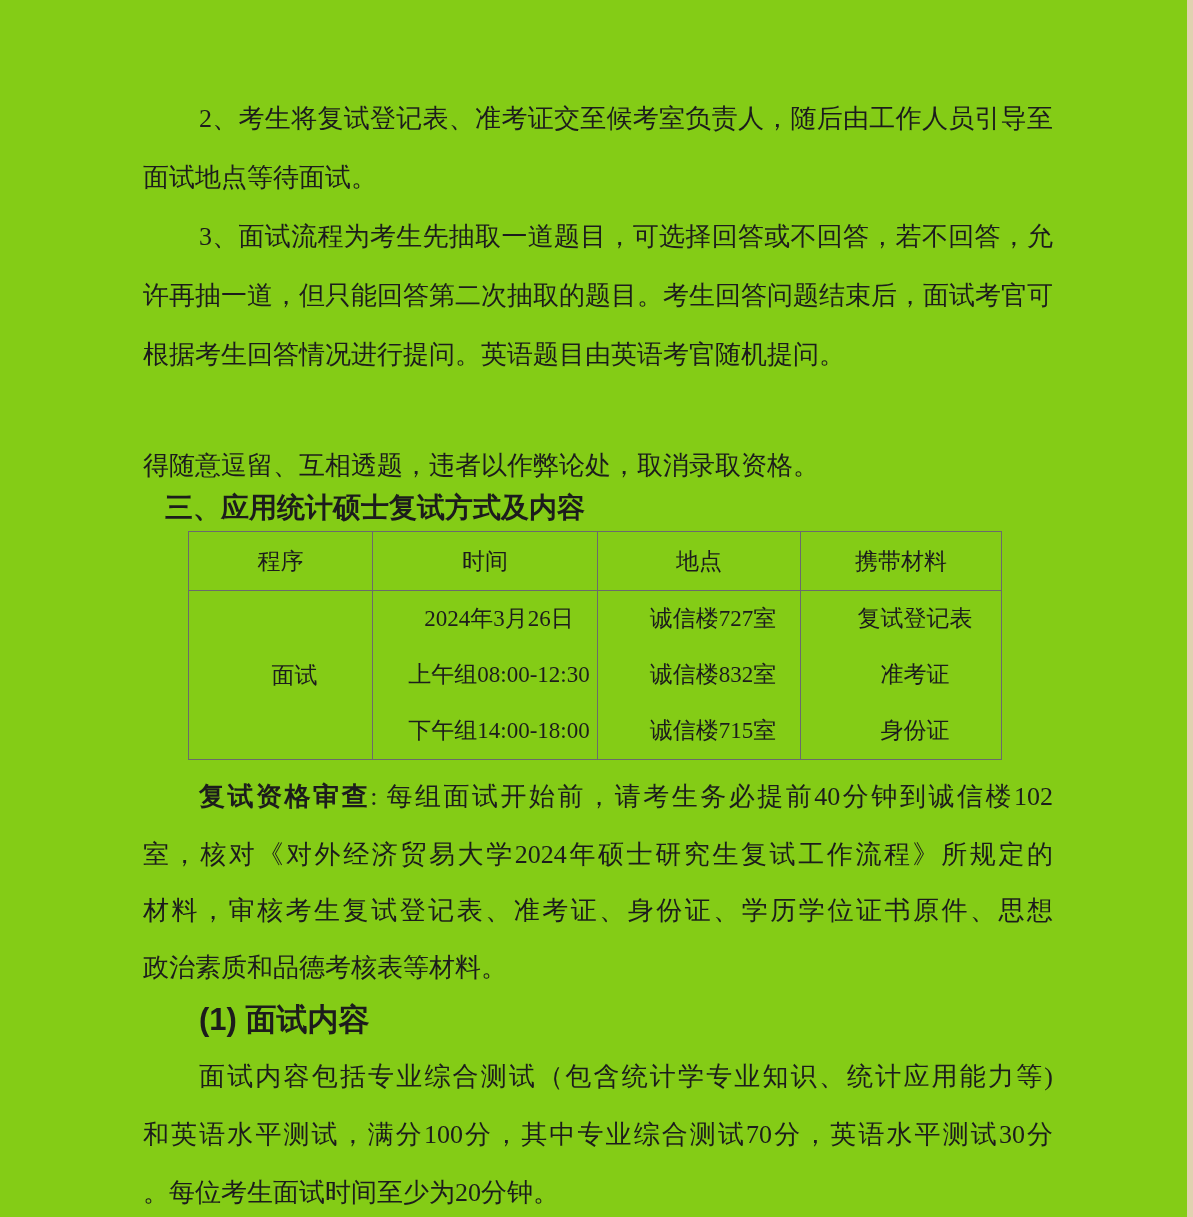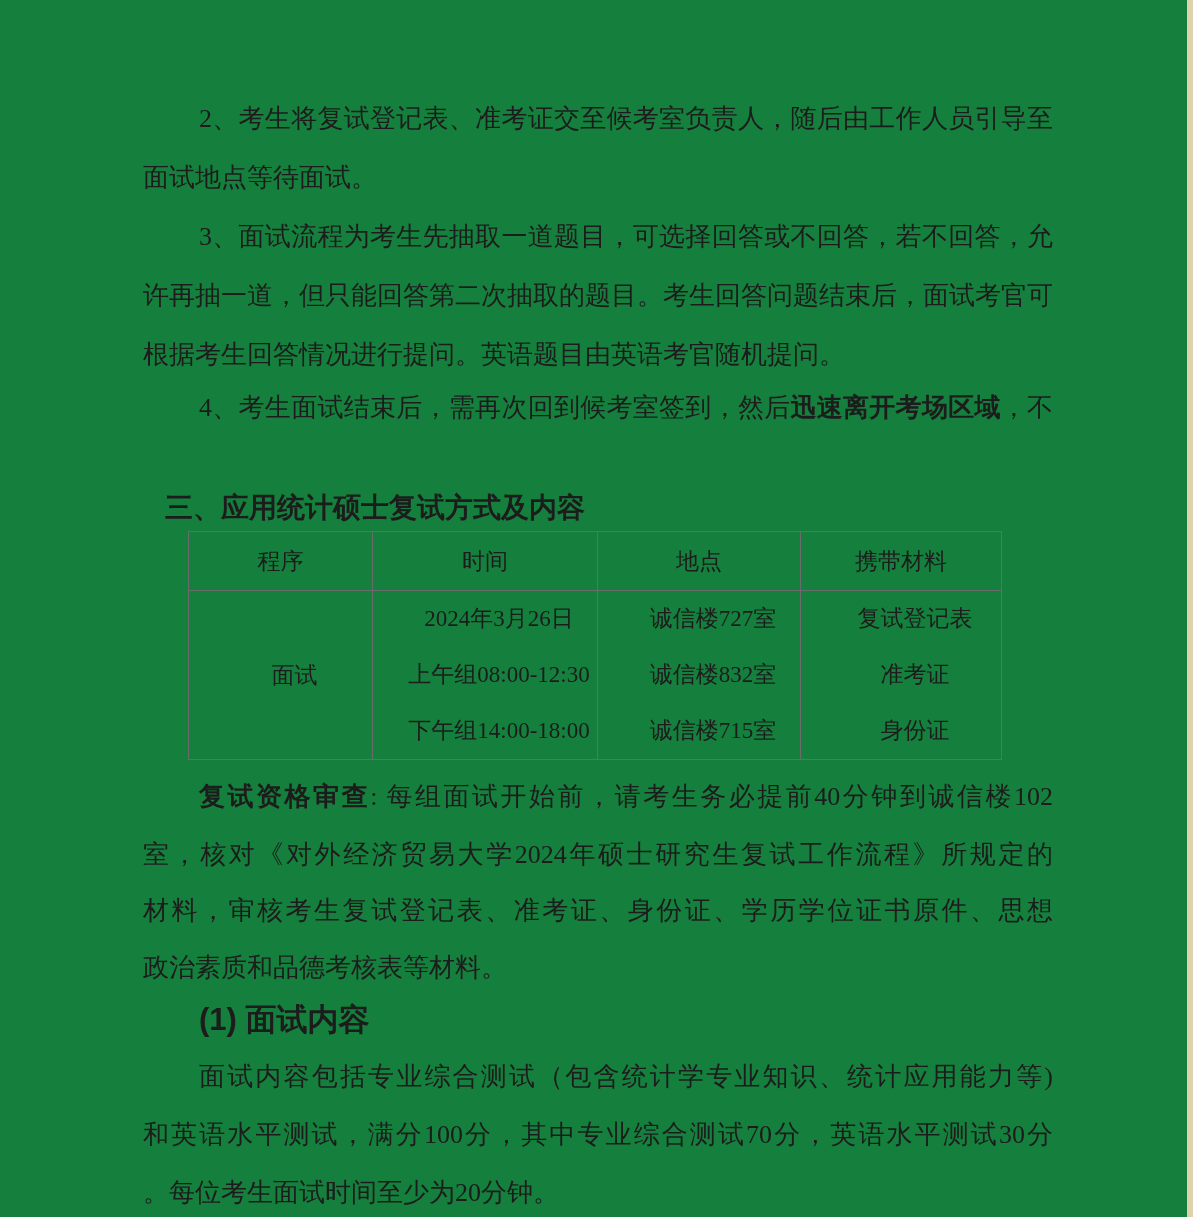--- a/index.html
+++ b/index.html
@@ -66,36 +66,34 @@
   table.schedule td { height: 168px; padding-left: 28px; }
   .col-proc { width: 184px; }
   .col-time { width: 225px; }
   .col-loc  { width: 203px; }
   .col-mat  { width: 201px; }
   .cell-line { height: 56px; line-height: 56px; white-space: nowrap; }
 </style>
 </head>
 <body>
 
-<div id="page" style="background: #15803d; color: rgb(28, 28, 28);">
+<div id="page" style="background: #84cc16; color: rgb(28, 28, 28);">
 
   <div id="edge-stripe" style="background: rgb(224, 210, 176);"></div>
 
   <div id="content">
 
     <div class="line indent fill" style="top:102px">2、考生将复试登记表、准考证交至候考室负责人，随后由工作人员引导至</div>
     <div class="line" style="top:161px">面试地点等待面试。</div>
 
     <div class="line indent fill" style="top:220px">3、面试流程为考生先抽取一道题目，可选择回答或不回答，若不回答，允</div>
     <div class="line" style="top:338px">根据考生回答情况进行提问。英语题目由英语考官随机提问。</div>
     <div class="line fill" style="top:279px">许再抽一道，但只能回答第二次抽取的题目。考生回答问题结束后，面试考官可</div>
 
-    <div class="line indent fill" style="top:390px">
-      <span>4、考生面试结束后，需再次回到候考室签到，然后</span><span class="hei">迅速离开考场区域</span><span>，不</span>
-    </div>
+    <div class="line" style="top:449px">得随意逗留、互相透题，违者以作弊论处，取消录取资格。</div>
 
     <div class="section-heading hei">三、应用统计硕士复试方式及内容</div>
 
     <div class="line indent fill" style="top:779px">
       <span class="hei">复试资格审查</span><span>: 每组面试开始前，请考生务必提前40分钟到诚信楼102</span>
     </div>
     <div class="line fill" style="top:838px">室，核对《对外经济贸易大学2024年硕士研究生复试工作流程》所规定的</div>
     <div class="line" style="top:951px">政治素质和品德考核表等材料。</div>
     <div class="line fill" style="top:894px">材料，审核考生复试登记表、准考证、身份证、学历学位证书原件、思想</div>
 

